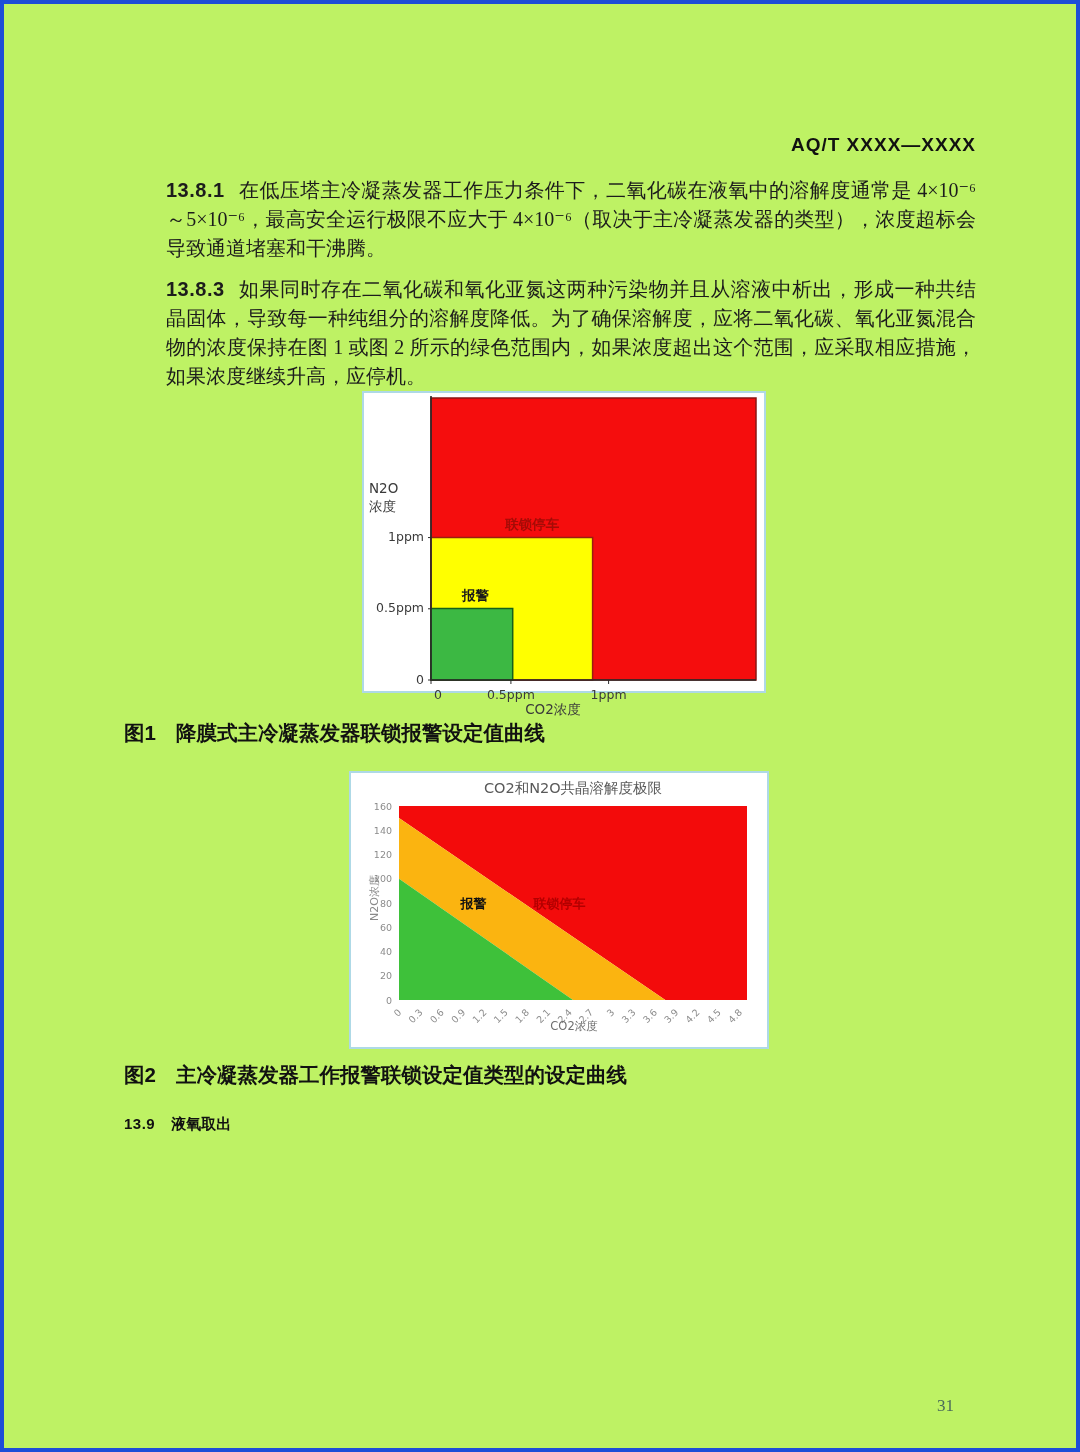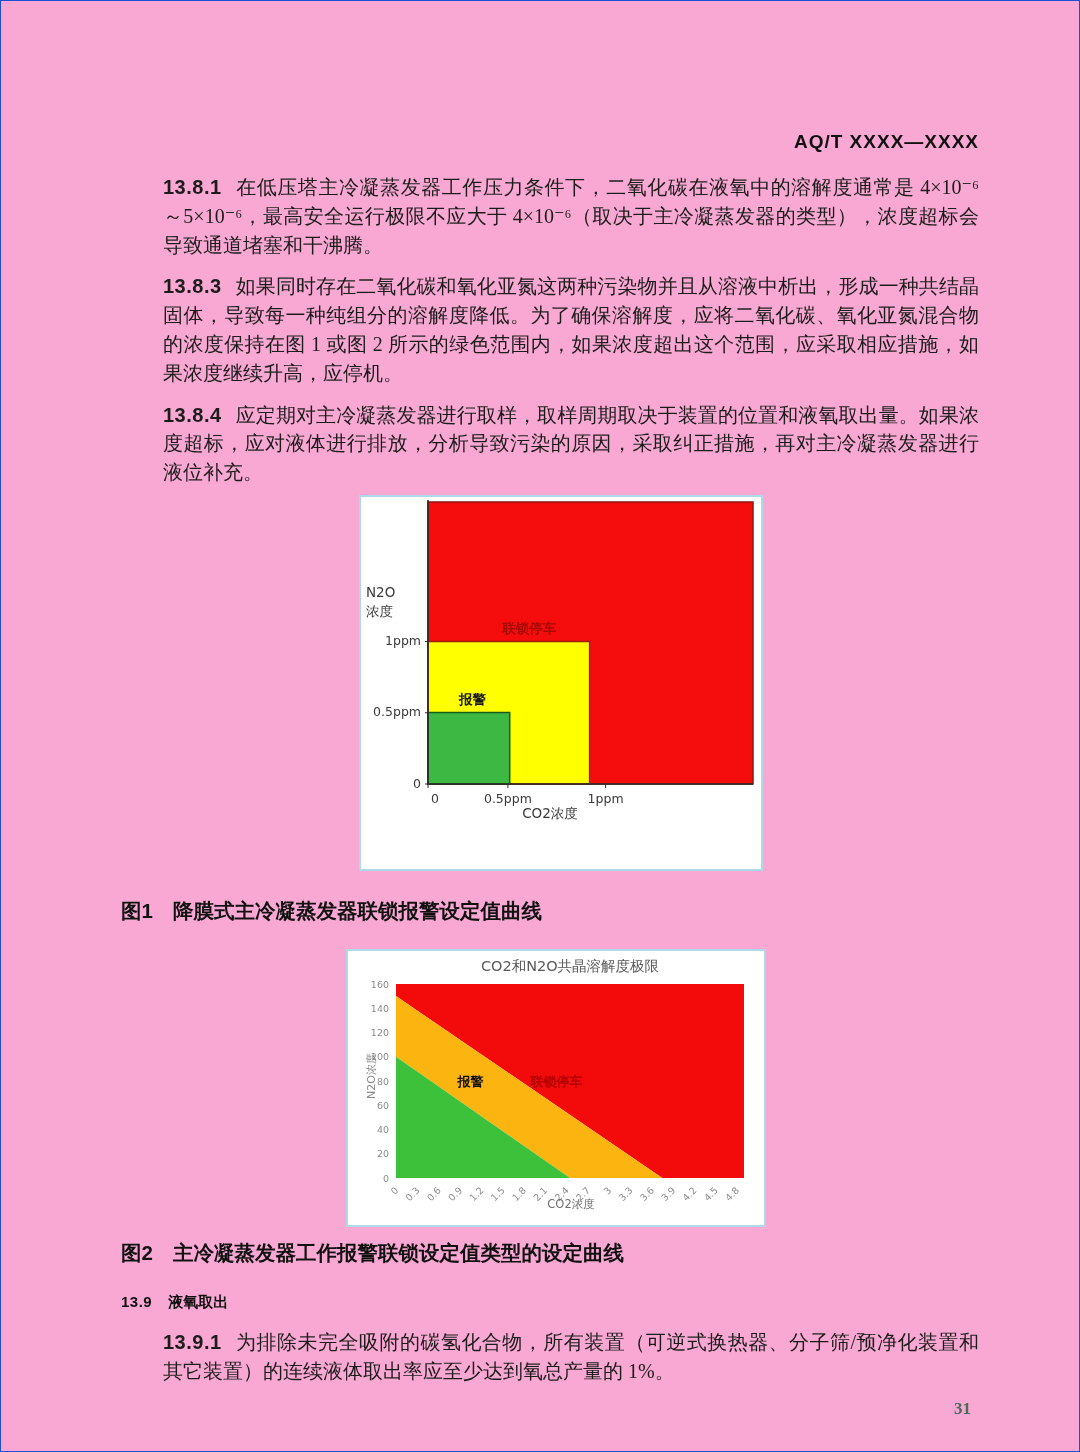--- a/index.html
+++ b/index.html
@@ -1,21 +1,21 @@
 <!DOCTYPE html>
 <html><head>
 <meta charset="utf-8">
 <style>
   * { margin:0; padding:0; box-sizing:border-box; }
   html,body { background:#ffffff; }
   .page {
     position:relative;
     width:1080px; height:1452px;
-    background:#f9a8d4;
-    border:1px solid #1d4ed8;
+    background:#bef264;
+    border:4px solid #1d4ed8;
     font-family:"Liberation Serif","DejaVu Serif",serif;
     color:#1c1c1c;
     overflow:hidden;
   }
   .content { padding:130px 100px 0 120px; }
   .doc-header {
     text-align:right;
     font-family:"Liberation Sans","DejaVu Sans",sans-serif;
     font-weight:700; font-size:19px; letter-spacing:1px;
     color:#111;
@@ -28,21 +28,21 @@
   }
   .clause-num {
     font-family:"Liberation Sans","DejaVu Sans",sans-serif;
     font-weight:700; margin-right:14px; letter-spacing:0.5px;
   }
   
   .chart-frame {
     position:relative; background:#fff;
     border:2px solid #aed9e6;
   }
-  .frame1 { width:404px; height:376px; margin:8px 0 0 238px; }
+  .frame1 { width:404px; height:302px; margin:0 0 0 238px; }
   .frame2 { width:420px; height:278px; margin:24px 0 0 225px; }
   .c1-ylabel {
     position:absolute; left:5px; top:86px; width:50px;
     font-family:"DejaVu Sans",sans-serif; font-size:13.5px; color:#3a3a3a;
     line-height:1.4; white-space:pre-line;
   }
   .c1-xlabel {
     position:absolute; left:0; top:308px; width:378px; text-align:center;
     font-family:"DejaVu Sans",sans-serif; font-size:13.5px; color:#3a3a3a;
   }
@@ -61,22 +61,22 @@
     font-weight:700; font-size:20.5px; color:#111;
   }
   .figure-caption .cap-label { margin-right:20px; }
   .sec-heading {
     margin-top:26px;
     font-family:"Liberation Sans","DejaVu Sans",sans-serif;
     font-weight:700; font-size:15px; color:#111;
   }
   .sec-heading .clause-num { margin-right:16px; }
   .page-footer {
-    position:absolute; right:108px; bottom:32px;
-    font-size:17px; color:#4a6a5a;font-weight:bold;
+    position:absolute; right:122px; bottom:32px;
+    font-size:17px; color:#4a6a5a;
   }
   
   svg text { font-family:"DejaVu Sans",sans-serif; }
   .fig1-ytick, .fig1-xtick { font-size:12.5px; fill:#3a3a3a; }
   .fig1-annot { font-size:13.5px; font-weight:700; }
   .fig2-ytick, .fig2-xtick { font-size:9.5px; fill:#8c8c8c; }
   .fig2-title  { font-size:14.5px; fill:#595959; }
   .fig2-annot  { font-size:13px; font-weight:700; }
 </style>
 </head>
@@ -87,21 +87,20 @@
 
     <div class="doc-header">
       <span>AQ/T XXXX—XXXX</span>
     </div>
 
     <p class="body-para" style="margin-top:20px;"><span class="clause-num">13.8.1</span><span>在低压塔主冷凝蒸发器工作压力条件下，二氧化碳在液氧中的溶解度通常是 4×10⁻⁶～5×10⁻⁶，最高安全运行极限不应大于 4×10⁻⁶（取决于主冷凝蒸发器的类型），浓度超标会导致通道堵塞和干沸腾。</span></p>
 
 
     <p class="body-para"><span class="clause-num">13.8.3</span><span>如果同时存在二氧化碳和氧化亚氮这两种污染物并且从溶液中析出，形成一种共结晶固体，导致每一种纯组分的溶解度降低。为了确保溶解度，应将二氧化碳、氧化亚氮混合物的浓度保持在图 1 或图 2 所示的绿色范围内，如果浓度超出这个范围，应采取相应措施，如果浓度继续升高，应停机。</span></p>
 
-    <p class="body-para"><span class="clause-num">13.8.4</span><span>应定期对主冷凝蒸发器进行取样，取样周期取决于装置的位置和液氧取出量。如果浓度超标，应对液体进行排放，分析导致污染的原因，采取纠正措施，再对主冷凝蒸发器进行液位补充。</span></p>
 
     <div class="chart-frame frame1">
       <div class="c1-ylabel">N2O
 浓度</div>
       <svg id="fig1" width="404" height="330">
           <polygon points="67.0,287.0 392.0,287.0 392.0,5.0 67.0,5.0" fill="#f50d0d" stroke="#8a1713" stroke-width="1.5"></polygon>
           <polygon points="67.0,287.0 228.6,287.0 228.6,144.6 67.0,144.6" fill="#ffff00" stroke="#9a1d10" stroke-width="1.5"></polygon>
           <polygon points="67.0,287.0 148.7,287.0 148.7,215.4 67.0,215.4" fill="#3cb843" stroke="#155f1a" stroke-width="1.5"></polygon>
           <text x="60" y="290.5" text-anchor="end" class="fig1-ytick">0</text>
           <line x1="64" x2="67" y1="287" y2="287" stroke="#2a2a2a" stroke-width="1"></line>
@@ -167,21 +166,20 @@
     </div>
 
     <div class="figure-caption" style="margin-top:12px;">
       <span class="cap-label">图2</span><span>主冷凝蒸发器工作报警联锁设定值类型的设定曲线</span>
     </div>
 
     <div class="sec-heading">
       <span class="clause-num">13.9</span><span>液氧取出</span>
     </div>
 
-    <p class="body-para" style="margin-top:16px;"><span class="clause-num">13.9.1</span><span>为排除未完全吸附的碳氢化合物，所有装置（可逆式换热器、分子筛/预净化装置和其它装置）的连续液体取出率应至少达到氧总产量的 1%。</span></p>
 
     <p class="body-para"></p>
 
   </div>
 
   <div class="page-footer">
     <span>31</span>
   </div>
 </div>
 

